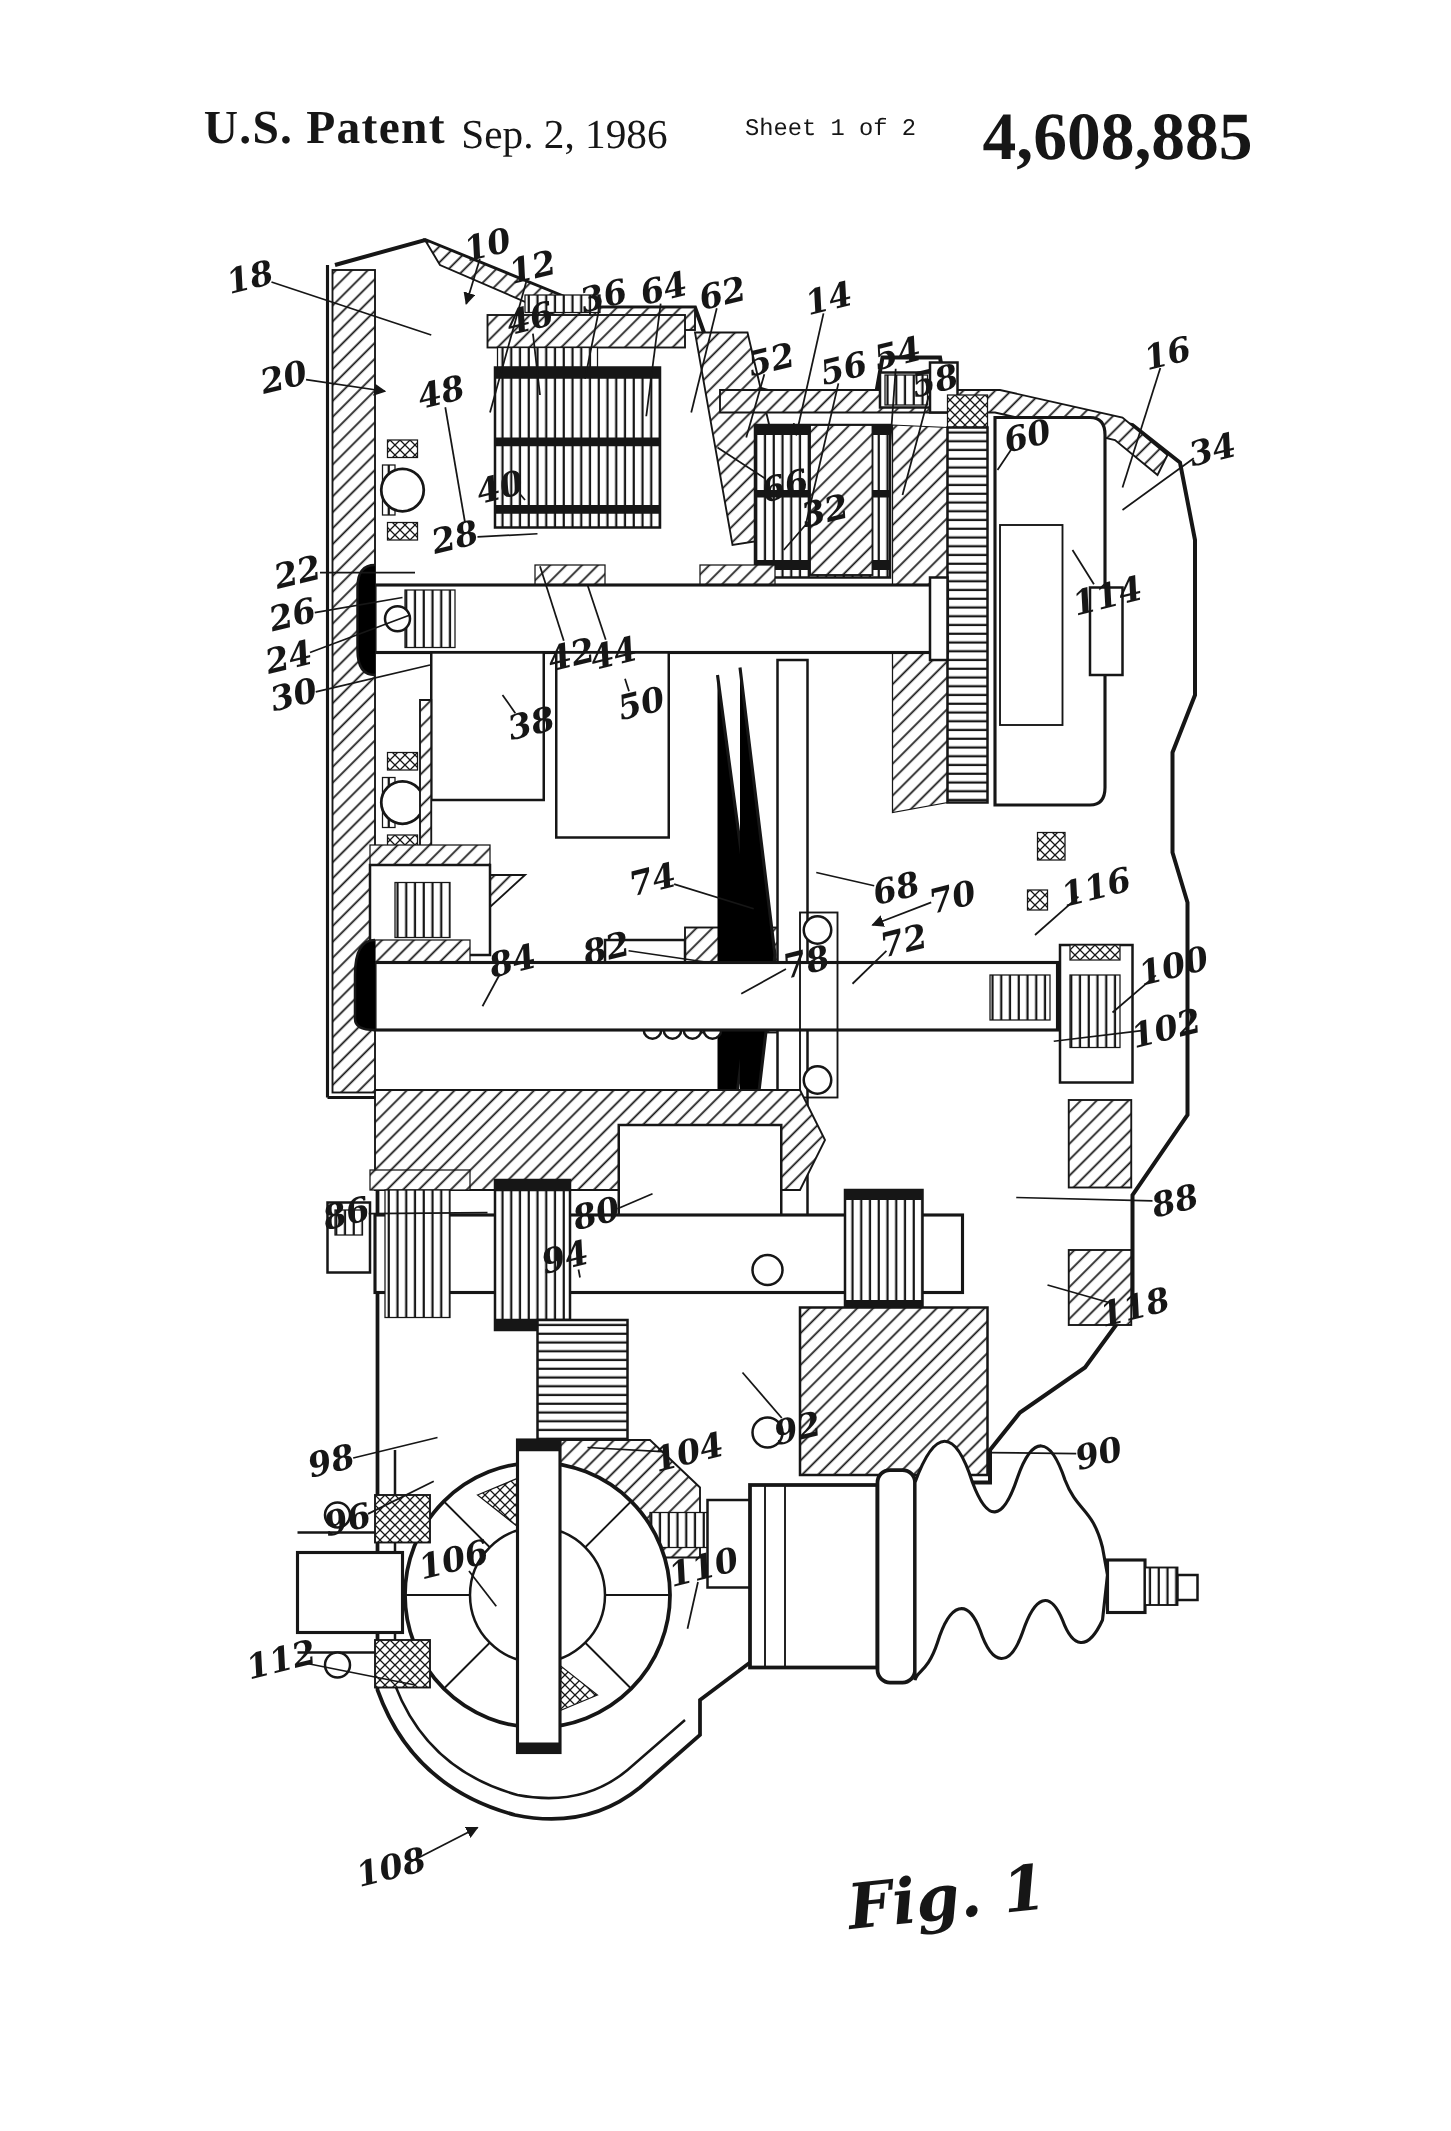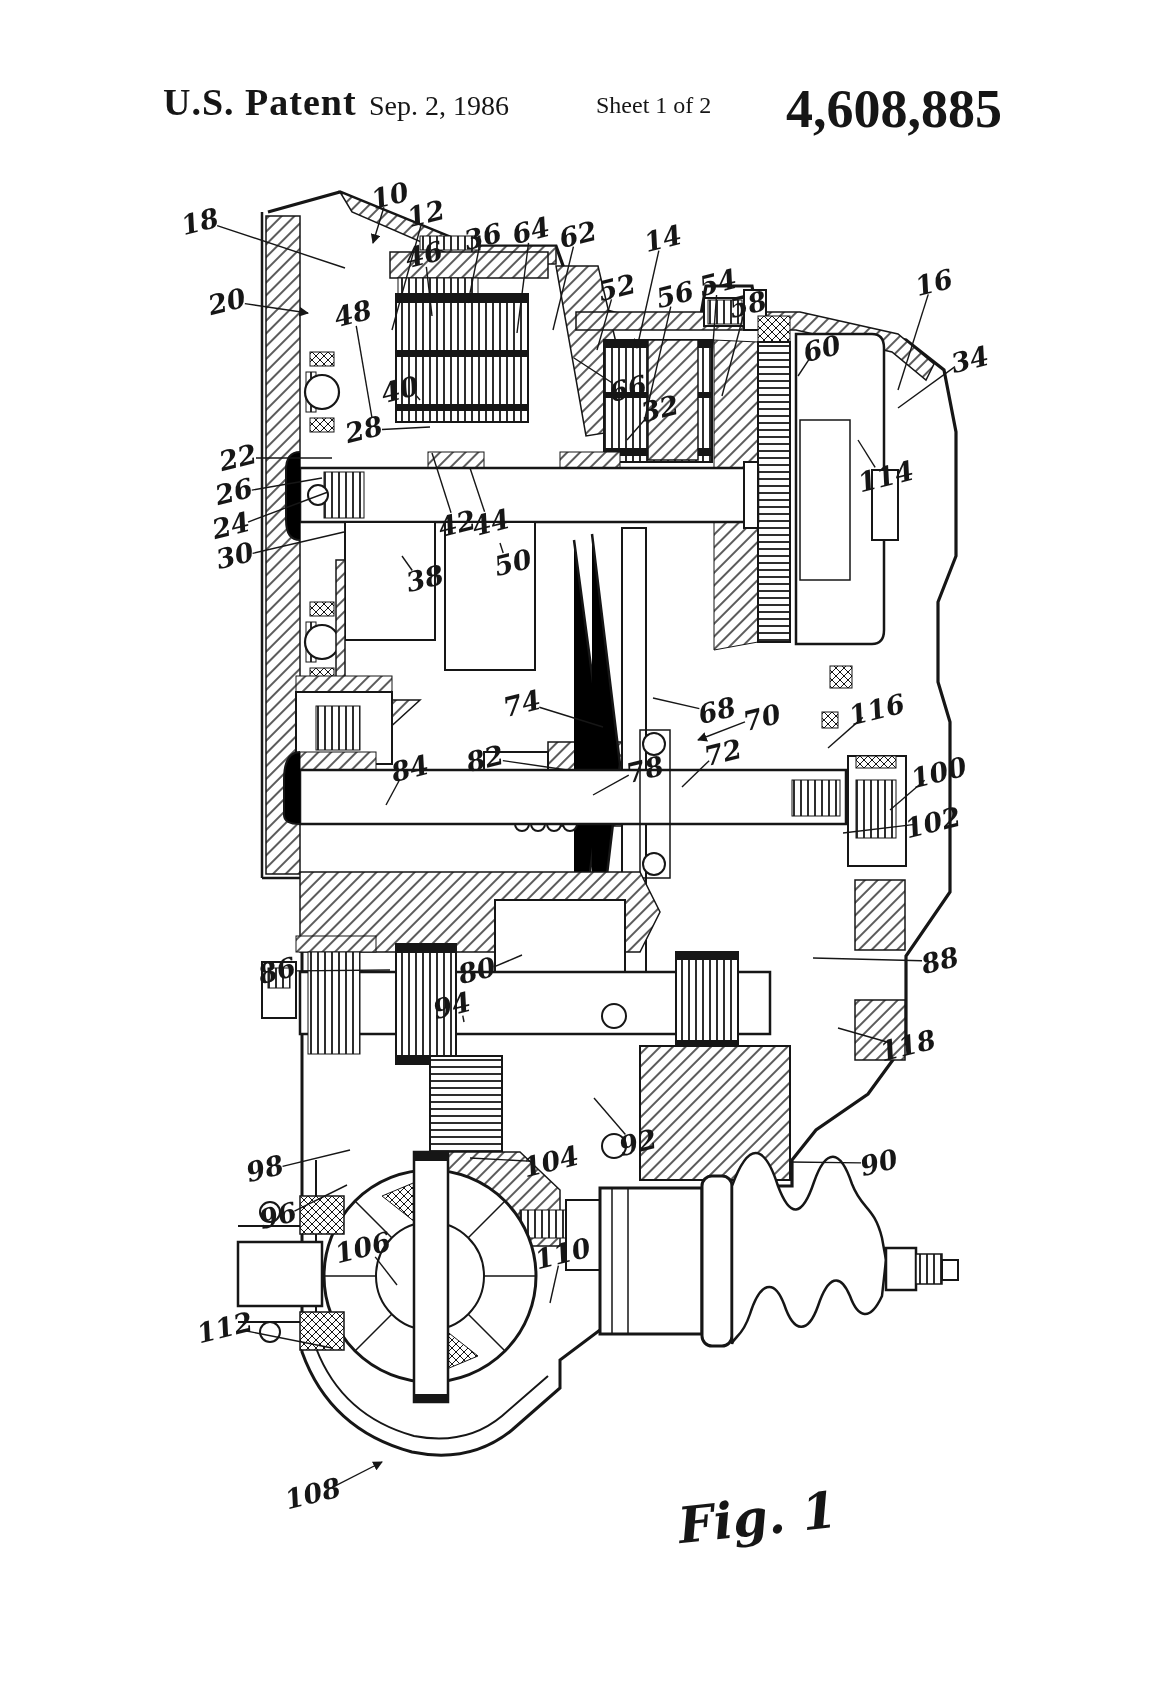--- a/index.html
+++ b/index.html
@@ -2,22 +2,22 @@
 <html><head>
 <meta charset="utf-8">
 <style>
   html,body{margin:0;padding:0;}
   body{
     width:1161px;height:1705px;background:#ffffff;position:relative;
     font-family:"Liberation Serif", serif;color:#161616;overflow:hidden;
   }
   .header{position:absolute;top:0;left:0;width:930px;height:150px;}
   .h-title{position:absolute;left:163px;top:80px;font-size:38px;font-weight:bold;letter-spacing:1px;}
-  .h-date{position:absolute;left:369px;top:90px;font-size:28px;}
-  .h-sheet{position:absolute;left:596px;top:92px;font-size:24px;}
+  .h-date{position:absolute;left:369px;top:90px;font-size:33px;}
+  .h-sheet{position:absolute;left:596px;top:92px;font-size:19px;font-family:Liberation Mono, monospace;}
   .h-number{position:absolute;left:786px;top:78px;font-size:54px;font-weight:bold;}
   .fig-caption{
     position:absolute;left:678px;top:1488px;font-size:50px;font-style:italic;font-weight:bold;
     transform:rotate(-6deg);font-family:"DejaVu Serif", serif;
   }
   svg{position:absolute;left:0;top:0;}
   .ref{
     font-family:"DejaVu Serif", serif;font-style:italic;font-weight:bold;
     font-size:27px;fill:#161616;text-anchor:middle;
   }

